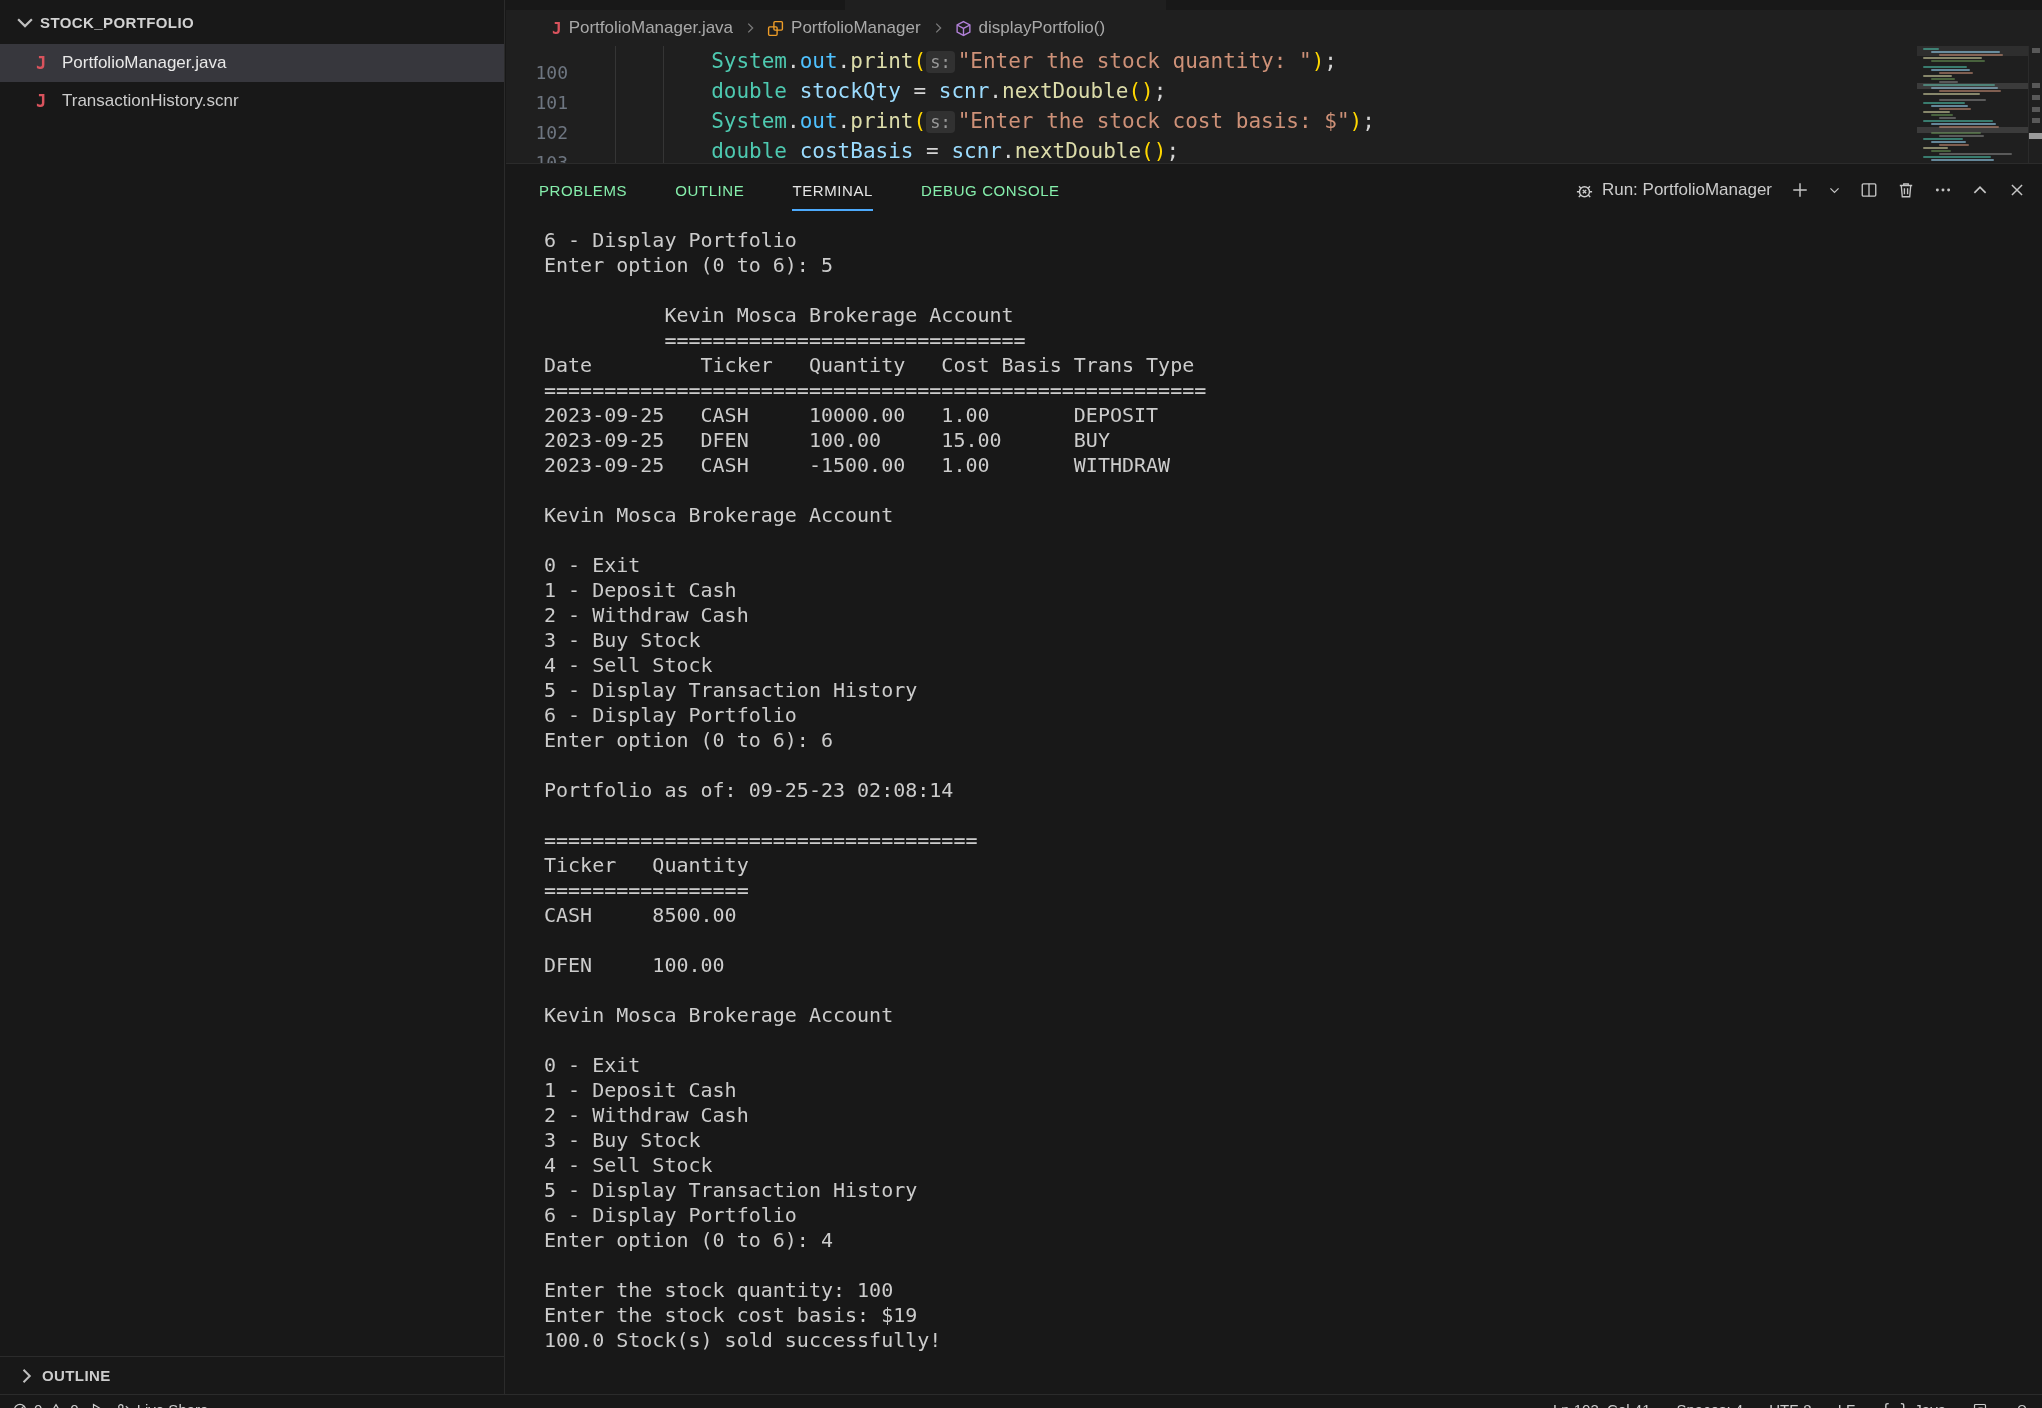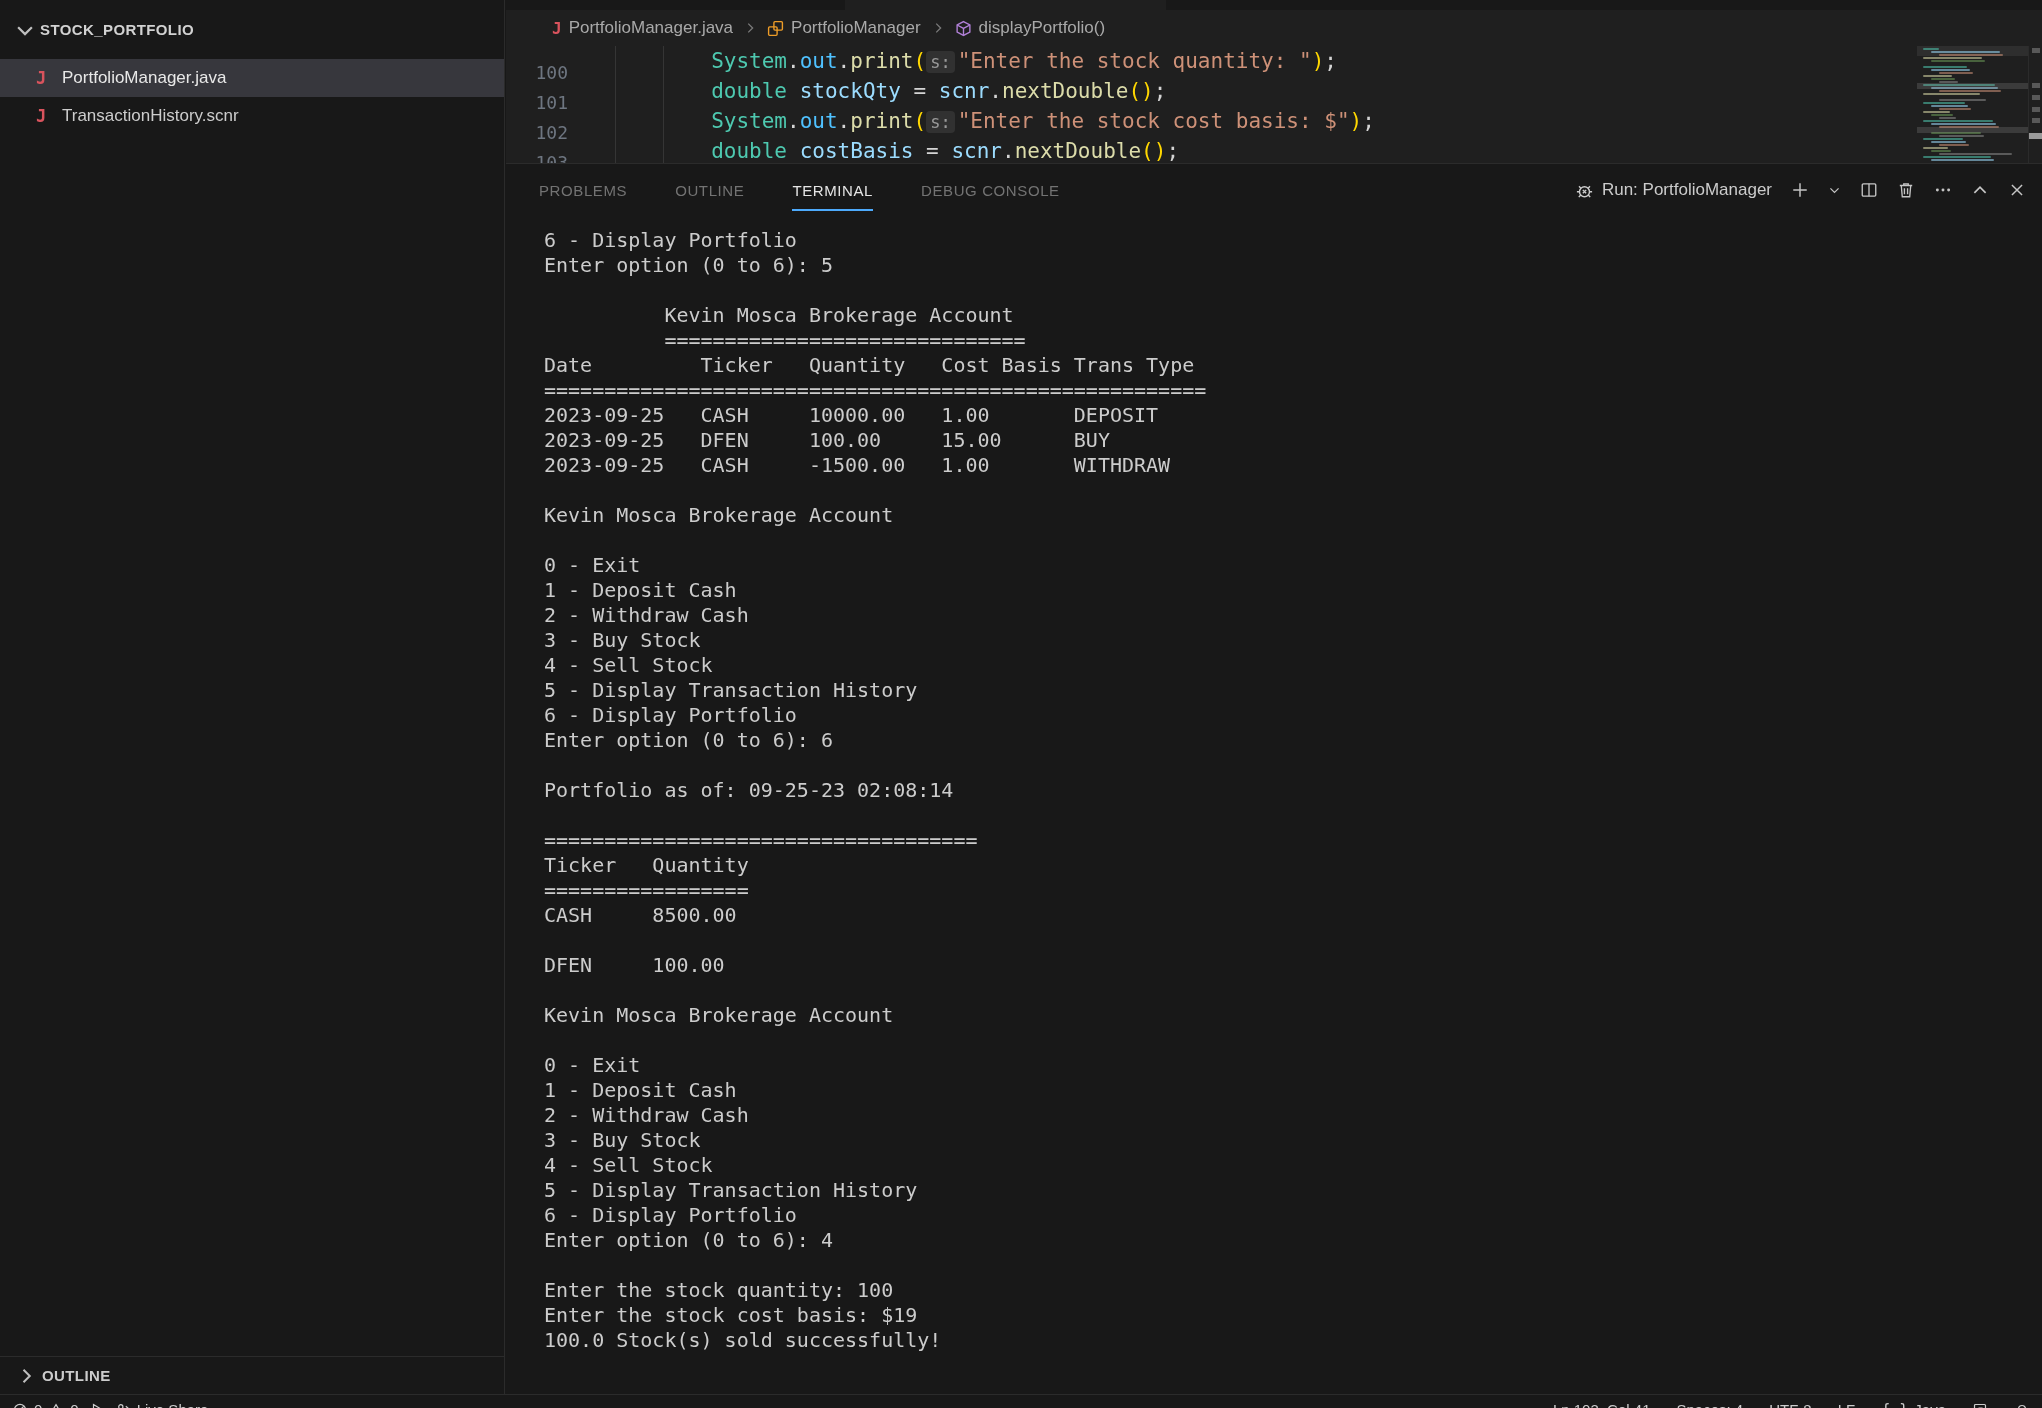--- a/index.html
+++ b/index.html
@@ -1,21 +1,21 @@
 <!DOCTYPE html>
 <html><head>
 <meta charset="utf-8">
 <style>
   html,body{margin:0;padding:0;background:#101010;}
   body{width:2042px;height:1408px;overflow:hidden;font-family:"Liberation Sans",sans-serif;}
   .app{position:relative;width:2042px;height:1408px;background:#181818;overflow:hidden;}
 
   
   #sidebar{position:absolute;left:0;top:0;width:505px;height:1394px;background:#181818;border-right:1px solid #2b2b2b;box-sizing:border-box;}
-  .explorer-header{display:flex;align-items:center;height:59px;padding-left:14px;color:#cfcfcf;}
+  .explorer-header{display:flex;align-items:center;height:44px;padding-left:14px;color:#cfcfcf;}
   .explorer-header .twisty{width:22px;height:22px;margin-right:4px;color:#bfbfbf;}
   .explorer-title{font-size:15px;font-weight:bold;letter-spacing:.4px;color:#d2d2d2;}
   .file-row{display:flex;align-items:center;height:38px;padding-left:36px;color:#cccccc;font-size:17px;cursor:pointer;}
   .file-row.selected{background:#37373d;color:#e8e8e8;}
   .file-icon-j{font-family:"DejaVu Sans Mono",monospace;font-weight:bold;font-size:17px;color:#d9535d;width:26px;}
   .side-sections{position:absolute;left:0;bottom:0;width:505px;}
   .side-section{display:flex;align-items:center;height:37px;border-top:1px solid #2b2b2b;padding-left:16px;color:#cccccc;cursor:pointer;}
   .side-section .twisty{width:20px;height:20px;margin-right:6px;color:#bfbfbf;}
   .side-section-label{font-size:15px;font-weight:bold;letter-spacing:.4px;}
 
@@ -40,21 +40,21 @@
   .mm-bar{position:absolute;height:2px;border-radius:1px;opacity:.55;}
   .mm-band{position:absolute;left:0;width:111px;height:6px;background:rgba(160,160,160,.22);}
   .mm-slider{position:absolute;left:0;top:0;width:111px;height:10px;background:rgba(255,255,255,.07);}
   #overview-ruler{position:absolute;left:1522px;top:0;width:14px;height:117px;border-left:1px solid #2b2b2b;}
   .ruler-mark{position:absolute;left:3px;width:8px;height:5px;background:#585858;}
   .ruler-cursor{position:absolute;left:0px;width:14px;height:6px;background:#9a9a9a;}
 
   
   #panel{position:absolute;left:506px;top:163px;width:1536px;height:1231px;background:#181818;border-top:1px solid #2b2b2b;box-sizing:border-box;}
   #panel-tabs{position:absolute;left:33px;top:0;height:52px;display:flex;align-items:center;gap:48px;}
-  .ptab{position:relative;height:52px;display:flex;align-items:center;font-size:15px;letter-spacing:.6px;color:#737373;cursor:pointer;}
+  .ptab{position:relative;height:52px;display:flex;align-items:center;font-size:15px;letter-spacing:.6px;color:#86efac;cursor:pointer;}
   .ptab.active{color:#e5e5e5;}
   .ptab.active::after{content:"";position:absolute;left:0;right:0;bottom:5px;height:2px;background:#4daafc;}
   #panel-actions{position:absolute;right:16px;top:0;height:52px;display:flex;align-items:center;gap:19px;color:#c5c5c5;}
   #panel-actions .icon{width:18px;height:18px;display:block;cursor:pointer;}
   .run-group{display:flex;align-items:center;gap:9px;color:#cccccc;font-size:17px;cursor:pointer;}
   .run-group .icon{width:19px;height:19px;}
   #terminal-text{position:absolute;left:38px;top:64px;margin:0;font-family:"DejaVu Sans Mono",monospace;font-size:20px;line-height:25px;color:#cccccc;white-space:pre;}
 
   
   #statusbar{position:absolute;left:0;top:1394px;width:2042px;height:30px;background:#181818;border-top:1px solid #2b2b2b;box-sizing:border-box;display:flex;align-items:center;justify-content:space-between;color:#cccccc;font-size:15px;}

